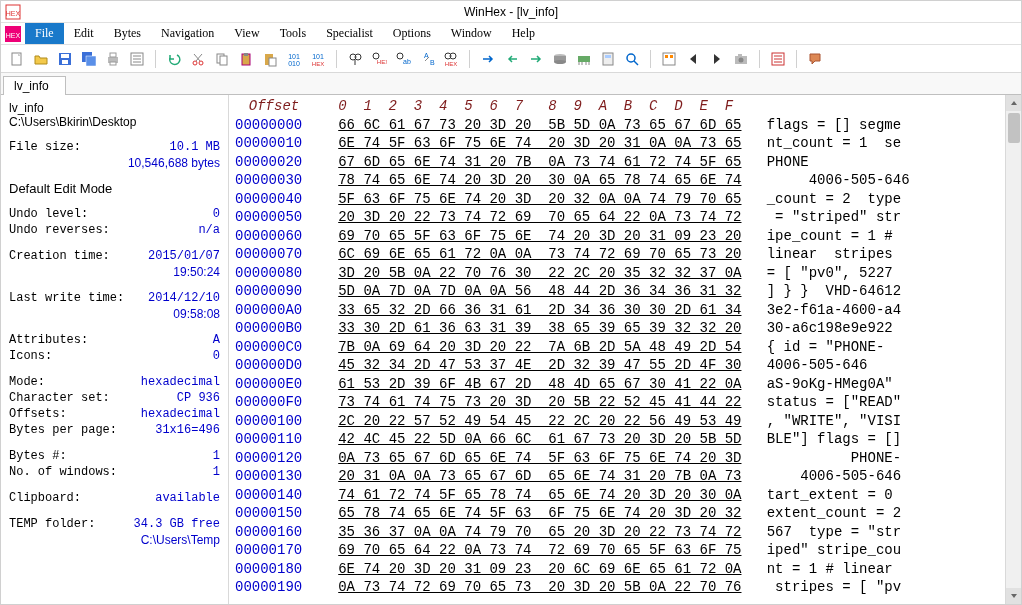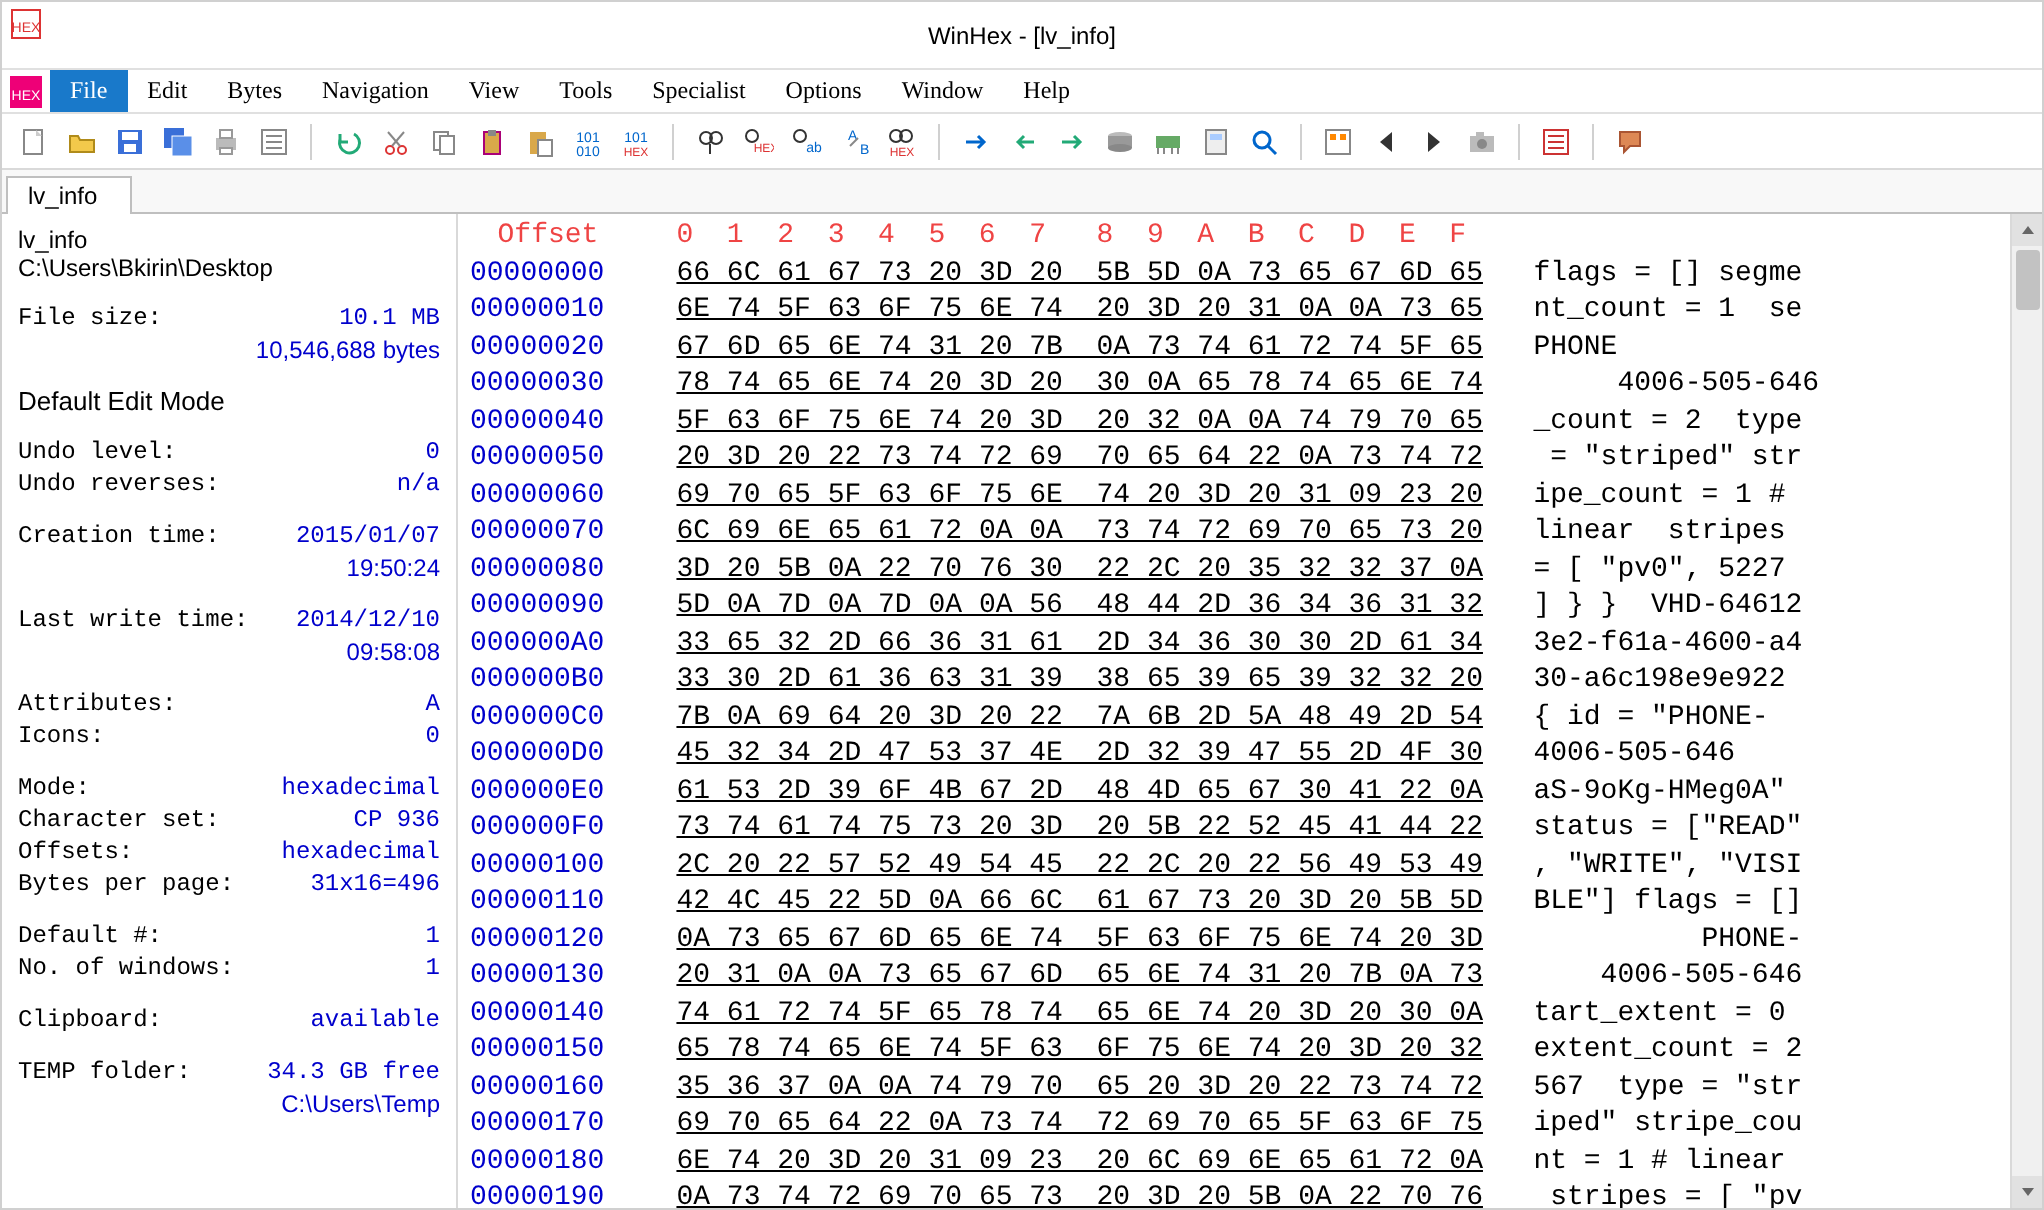--- a/index.html
+++ b/index.html
@@ -1,19 +1,19 @@
 <!DOCTYPE html>
 <html><head>
 <meta charset="utf-8">
 <style>
   * { box-sizing: border-box; }
   html, body { margin: 0; padding: 0; font-family: "Segoe UI", Tahoma, sans-serif; font-size: 12px; color: #000; background: #fff; }
   .window { width: 1022px; height: 605px; display: flex; flex-direction: column; border: 1px solid #d0d0d0; overflow: hidden; }
   
-  .titlebar { height: 34px; background: #fff; display: flex; align-items: center; justify-content: center; position: relative; border-bottom: 1px solid #e0e0e0; }
+  .titlebar { height: 22px; background: #fff; display: flex; align-items: center; justify-content: center; position: relative; border-bottom: 1px solid #e0e0e0; }
   .titlebar .sys-icon { position:absolute; left:4px; top:3px; width:16px; height:16px; }
   .titlebar .title { font-size: 12px; color: #000; }
   
   .menubar { height: 22px; display: flex; align-items: stretch; padding: 0 2px; border-bottom: 1px solid #e0e0e0; }
   .menubar .app-icon { width: 16px; height: 16px; margin: 3px 4px 0 2px; }
   .menubar .menu-item { padding: 3px 10px 0 10px; cursor: default; font-family: Liberation Serif, serif; }
   .menubar .menu-item.active { background: #1979ca; color: #fff; }
   
   .toolbar { height: 28px; display: flex; align-items: center; padding: 0 6px; gap: 4px; border-bottom: 1px solid #d9d9d9; }
   .tb-btn { width: 20px; height: 20px; display: flex; align-items: center; justify-content: center; border-radius: 2px; }
@@ -30,21 +30,21 @@
   .ip-path { font-size: 12px; margin-bottom: 10px; }
   .ip-row { display:flex; justify-content: space-between; font-size:12px; line-height:16px;font-family:Liberation Mono, monospace; }
   .ip-row .label { color:#000; }
   .ip-row .value { color:#0000cc; text-align:right; }
   .ip-sub { text-align:right; color:#0000cc; font-size:12px; line-height:16px; }
   .ip-block { margin-bottom: 10px; }
   .ip-heading { font-size:13px; }
   
   .hexwrap { flex:1; display:flex; min-width:0; }
   .hexarea { flex:1; overflow: hidden; font-family: "Courier New", monospace; font-size: 14px; line-height: 18.5px; padding: 2px 0 0 6px; white-space: pre; position:relative; }
-  .hexhdr { color: #ef4444; }
+  .hexhdr { color: #7f1d1d; font-style: italic; }
   .hexhdr .lbl { display:inline-block; width:78px; text-align:center; }
   .hexrow .off { color:#0000cc; display:inline-block; width:78px; }
   .hexrow .bytes { color:#000;text-decoration:underline; }
   .hexrow .ascii { color:#000; }
   .vscroll { width: 16px; background: #f0f0f0; border-left: 1px solid #d9d9d9; position: relative; }
   .vscroll .up, .vscroll .down { position:absolute; left:0; width:16px; height:16px; background:#e1e1e1; display:flex; align-items:center; justify-content:center; }
   .vscroll .up { top:0; } .vscroll .down { bottom:0; }
   .vscroll .thumb { position:absolute; left:2px; top:18px; width:12px; height:30px; background:#c2c2c2; border-radius:2px; }
 </style>
 </head>
@@ -360,21 +360,21 @@
             <span class="value">hexadecimal</span>
           </div>
         <div class="ip-row">
             <span class="label">Bytes per page:</span>
             <span class="value">31x16=496</span>
           </div>
       </div>
 
       <div class="ip-block">
         <div class="ip-row">
-            <span class="label">Default #:</span>
+            <span class="label">Bytes #:</span>
             <span class="value">1</span>
           </div>
         <div class="ip-row">
             <span class="label">No. of windows:</span>
             <span class="value">1</span>
           </div>
       </div>
 
       <div class="ip-block">
         <div class="ip-row">

